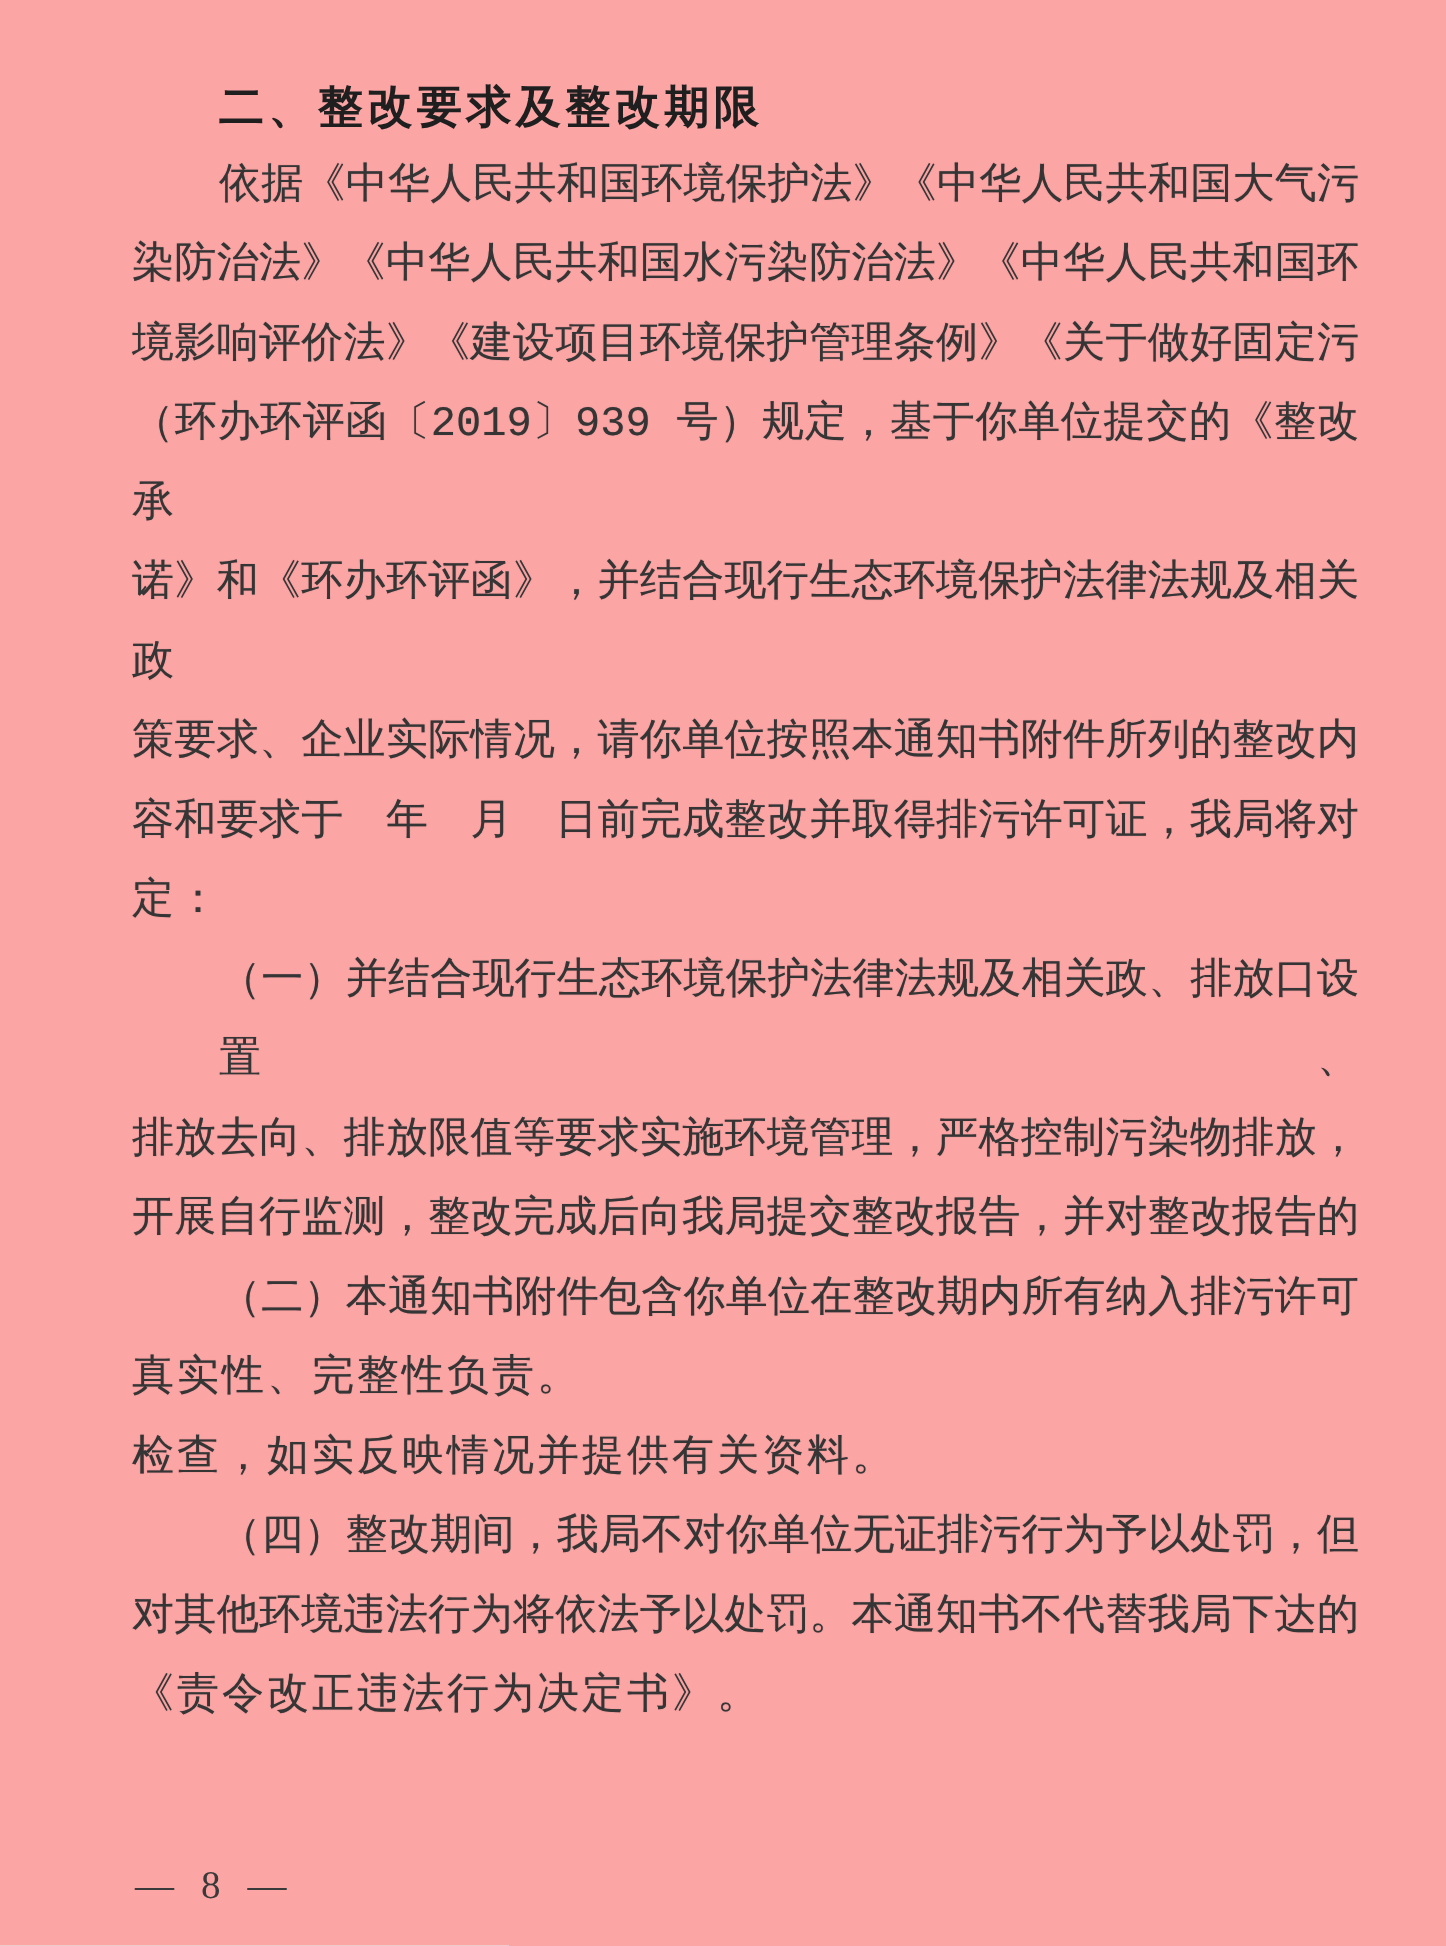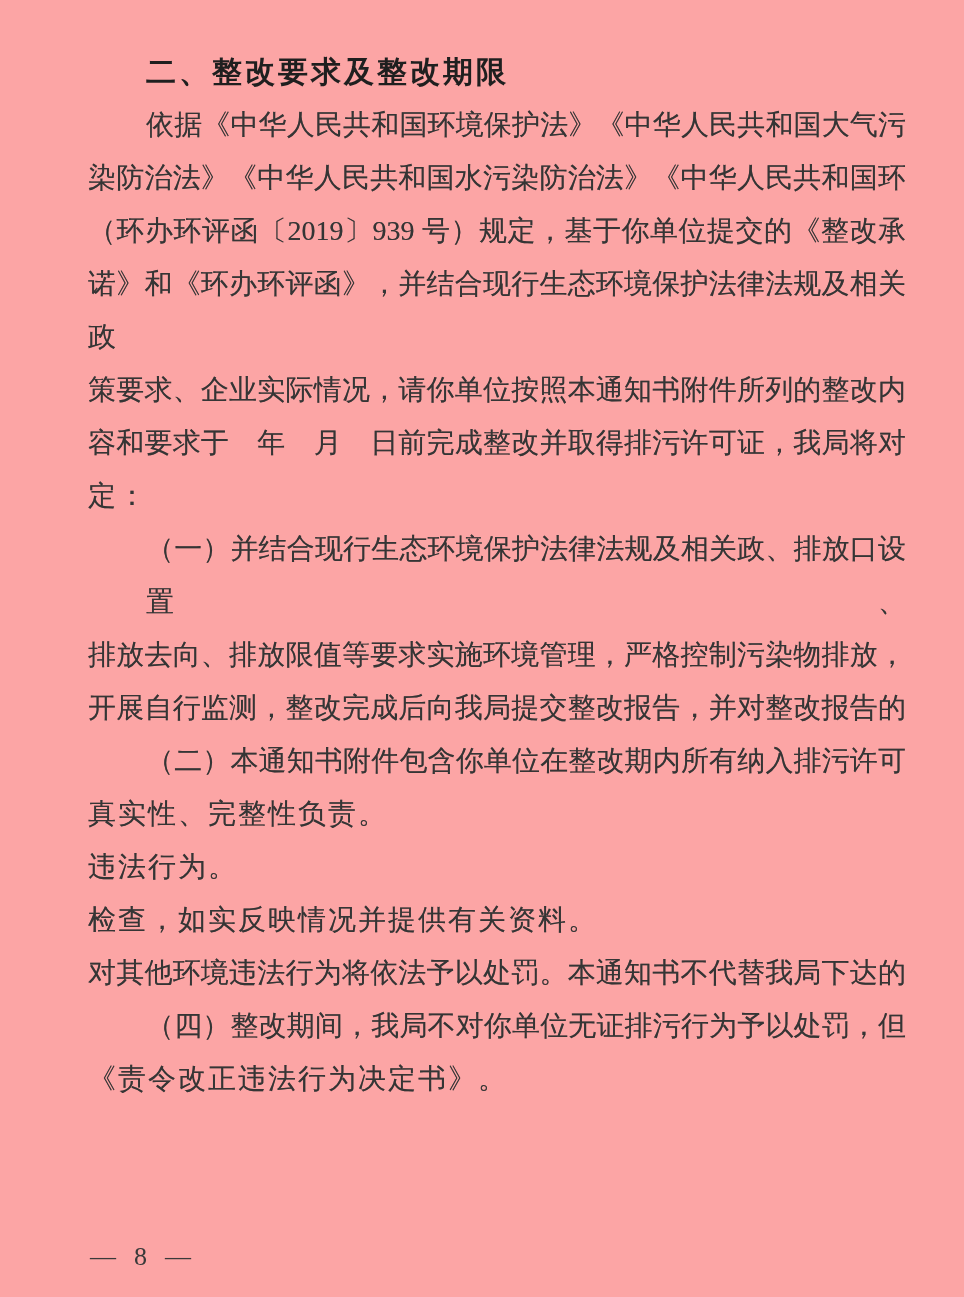--- a/index.html
+++ b/index.html
@@ -26,21 +26,21 @@
     font-family: "Liberation Sans", sans-serif;
     font-weight: 700;
     font-size: 30px;
     line-height: 53px;
     padding-left: 58px;
     letter-spacing: 3px;
     color: #1f1f1f;
     white-space: nowrap;
   }
   .line {
-    font-family: Liberation Serif, serif;
+    font-family: Liberation Mono, monospace;
     font-size: 28px;
     line-height: 53px;
     letter-spacing: 2px;
     color: #353535;
     text-shadow: 0 0 0.6px rgba(60,60,60,0.55);
   }
   .line.justify {
     letter-spacing: 0;
     text-align: justify;
     text-align-last: justify;
@@ -64,34 +64,34 @@
 </style>
 </head>
 <body>
 
 <div class="page">
   <div class="content">
     <div class="heading">二、整改要求及整改期限</div>
 
     <div class="line justify indent">依据《中华人民共和国环境保护法》《中华人民共和国大气污</div>
     <div class="line justify">染防治法》《中华人民共和国水污染防治法》《中华人民共和国环</div>
+    <div class="line justify">境影响评价法》《建设项目环境保护管理条例》《关于做好固定污</div>
     <div class="line justify">（环办环评函〔2019〕939 号）规定，基于你单位提交的《整改承</div>
     <div class="line justify">诺》和《环办环评函》，并结合现行生态环境保护法律法规及相关政</div>
     <div class="line justify">策要求、企业实际情况，请你单位按照本通知书附件所列的整改内</div>
     <div class="line justify">容和要求于　年　月　日前完成整改并取得排污许可证，我局将对</div>
     <div class="line">定：</div>
     <div class="line justify indent">（一）并结合现行生态环境保护法律法规及相关政、排放口设置、</div>
     <div class="line justify">排放去向、排放限值等要求实施环境管理，严格控制污染物排放，</div>
     <div class="line justify">开展自行监测，整改完成后向我局提交整改报告，并对整改报告的</div>
     <div class="line justify indent">（二）本通知书附件包含你单位在整改期内所有纳入排污许可</div>
     <div class="line">真实性、完整性负责。</div>
-    <div class="line">违法行为。</div>
     <div class="line">检查，如实反映情况并提供有关资料。</div>
+    <div class="line justify indent">（四）整改期间，我局不对你单位无证排污行为予以处罚，但</div>
     <div class="line justify">对其他环境违法行为将依法予以处罚。本通知书不代替我局下达的</div>
-    <div class="line justify indent">（四）整改期间，我局不对你单位无证排污行为予以处罚，但</div>
     <div class="line">《责令改正违法行为决定书》。</div>
   </div>
 
   <div class="footer">
     <span>—</span>
     <span>8</span>
     <span>—</span>
   </div>
 </div>
 

